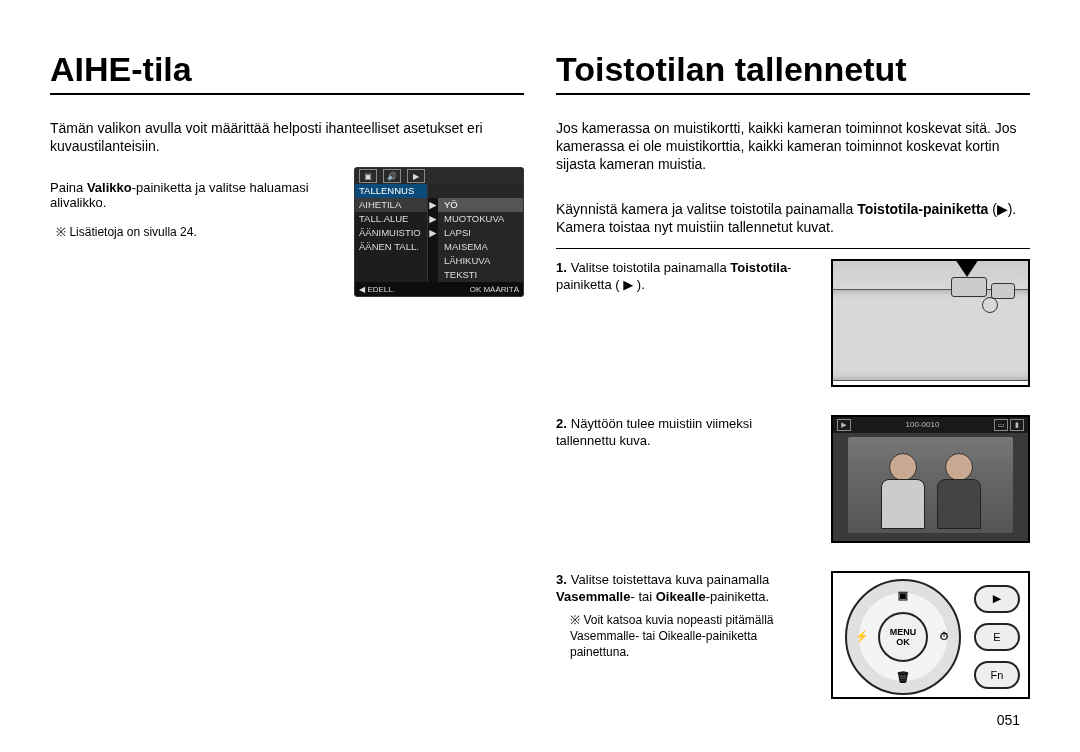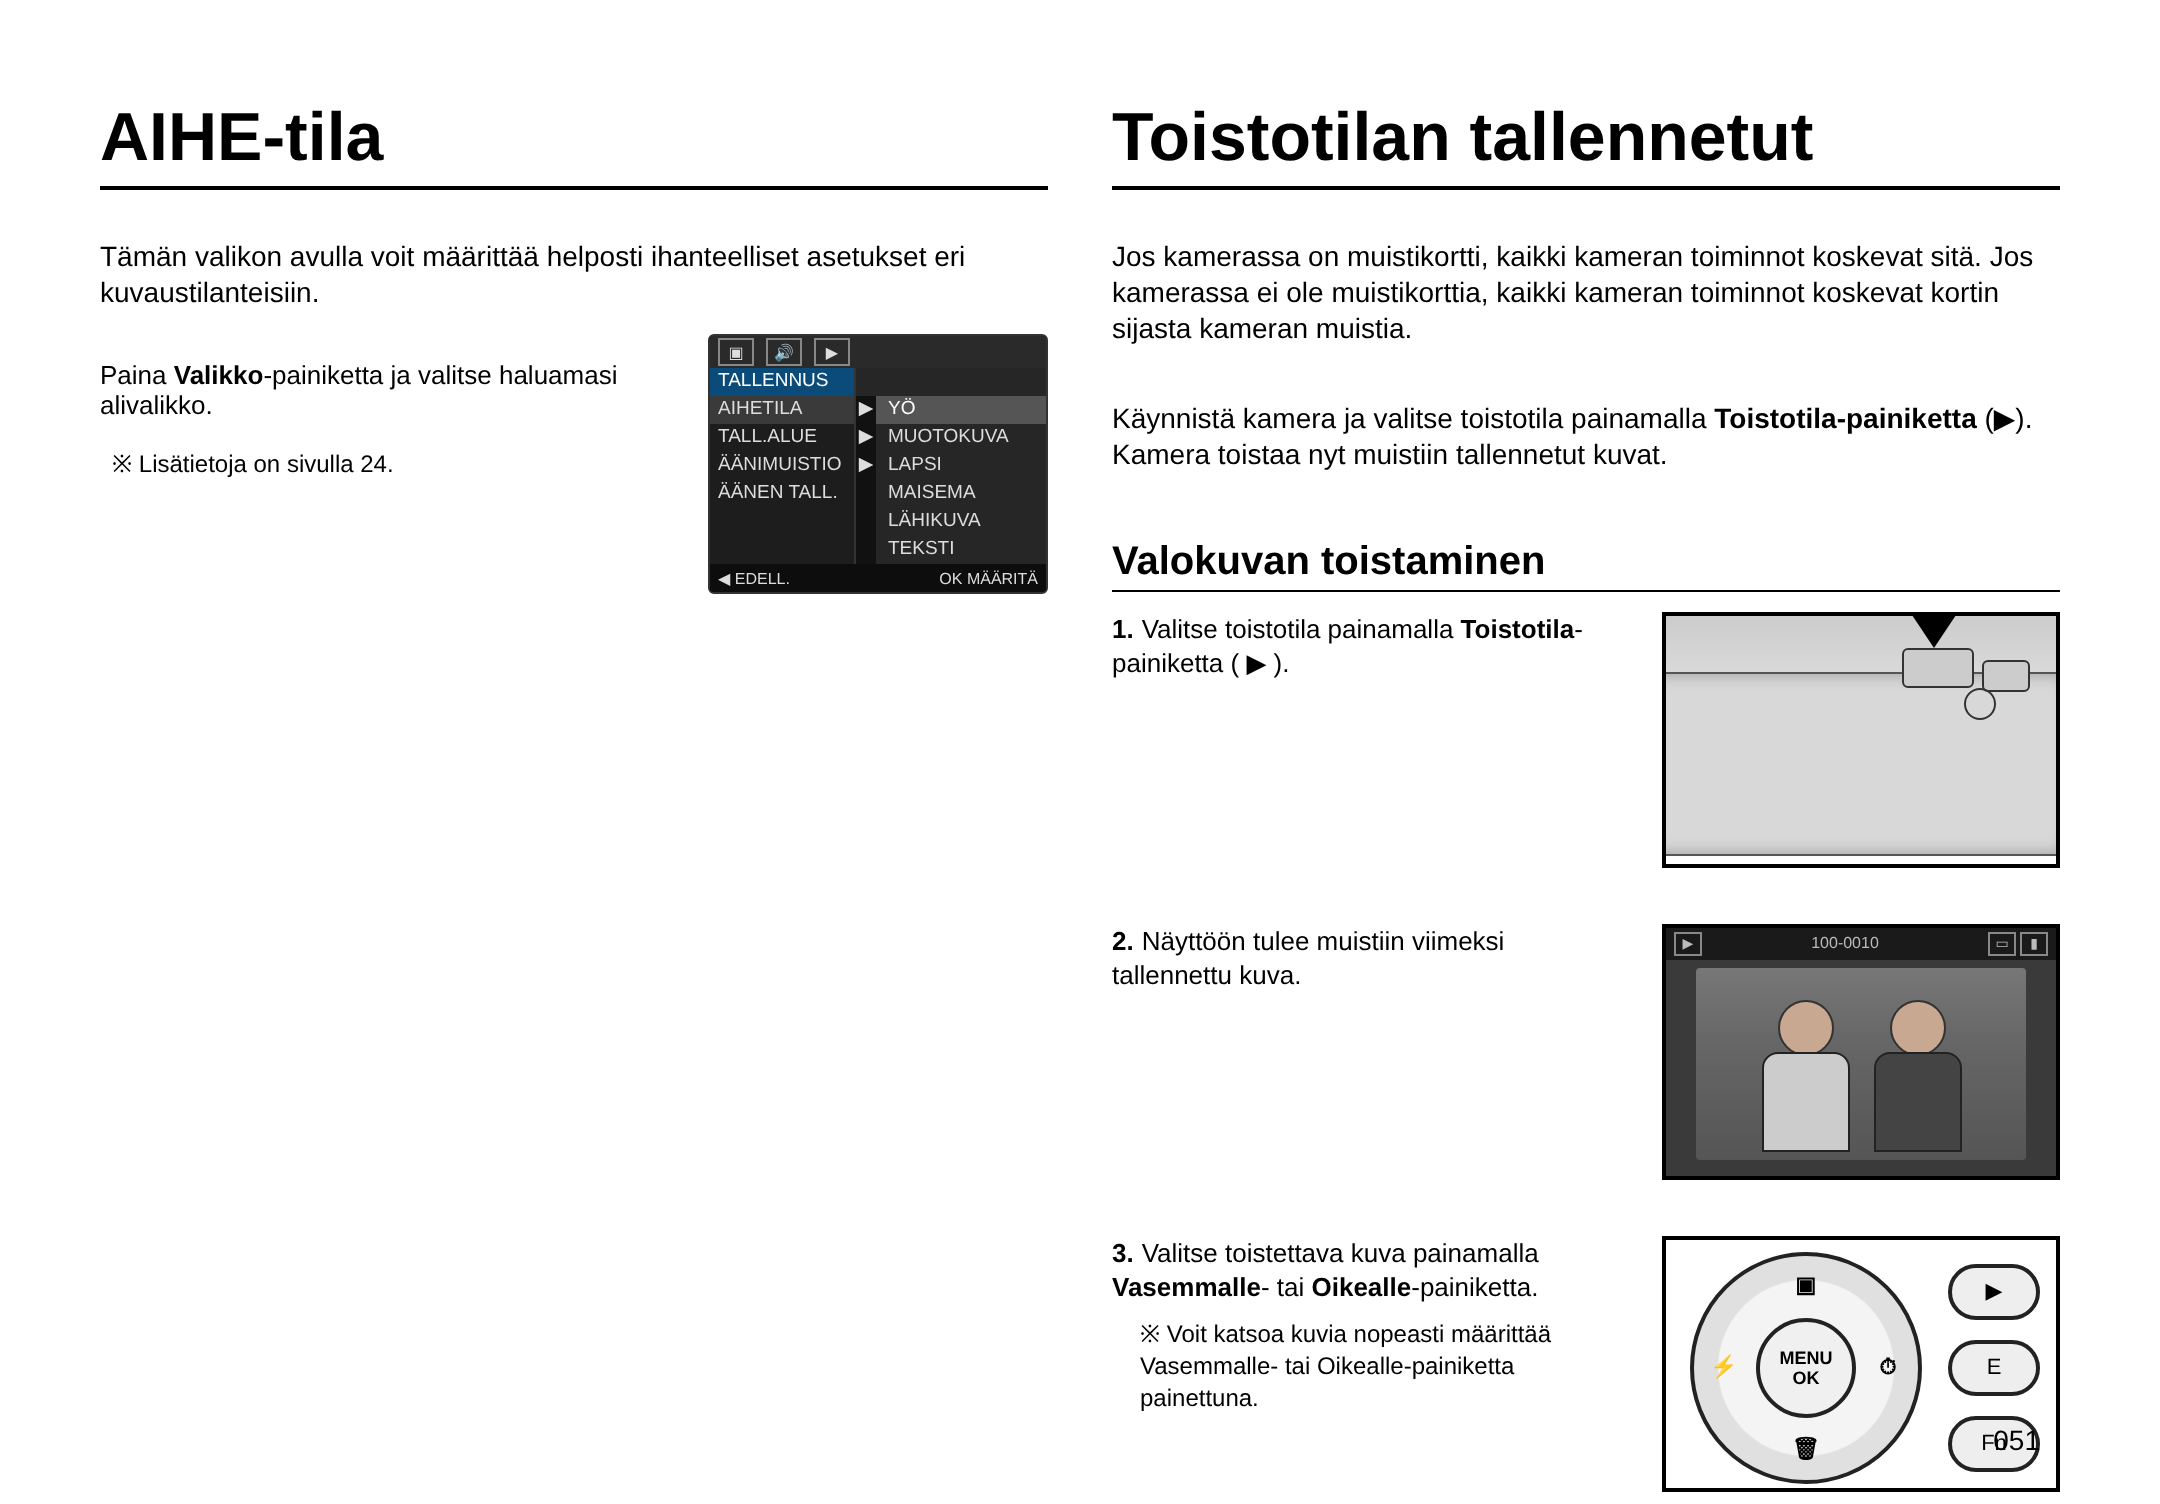--- a/index.html
+++ b/index.html
@@ -319,21 +319,20 @@
   </div>
 
   <div class="col">
     <h1>Toistotilan tallennetut</h1>
     <hr class="rule">
     <p class="intro">Jos kamerassa on muistikortti, kaikki kameran toiminnot koskevat sitä. Jos kamerassa ei ole muistikorttia, kaikki kameran toiminnot koskevat kortin sijasta kameran muistia.</p>
     <p class="intro">
       <span>Käynnistä kamera ja valitse toistotila painamalla </span><b>Toistotila-painiketta</b><span> (▶). Kamera toistaa nyt muistiin tallennetut kuvat.</span>
     </p>
 
-    <h2>Valokuvan toistaminen</h2>
     <hr class="thinrule">
 
     <div class="step-row">
       <div class="step-text">
         <span class="num">1.</span><span>Valitse toistotila painamalla </span><b>Toistotila</b><span>-painiketta ( ▶ ).</span>
       </div>
       <div class="step-img cam-top">
         <div class="body"></div>
         <div class="btn"></div>
         <div class="btn2"></div>
@@ -364,21 +363,21 @@
               <div class="head"></div>
               <div class="body2"></div>
             </div>
         </div>
       </div>
     </div>
 
     <div class="step-row" style="margin-bottom:0;">
       <div class="step-text">
         <span class="num">3.</span><span>Valitse toistettava kuva painamalla </span><b>Vasemmalle</b><span>- tai </span><b>Oikealle</b><span>-painiketta.</span>
-        <p class="bullet" style="margin-left:14px;">Voit katsoa kuvia nopeasti määrittää Vasemmalle- tai Oikealle-painiketta painettuna.</p>
+        <p class="bullet" style="margin-left:14px;">Voit katsoa kuvia nopeasti pitämällä Vasemmalle- tai Oikealle-painiketta painettuna.</p>
       </div>
       <div class="step-img wheel-box">
         <div class="wheel">
           <div class="center">
             <span>MENU</span>
             <span>OK</span>
           </div>
           <div class="pad up">▣</div>
           <div class="pad down">🗑</div>
           <div class="pad left">⚡</div>

